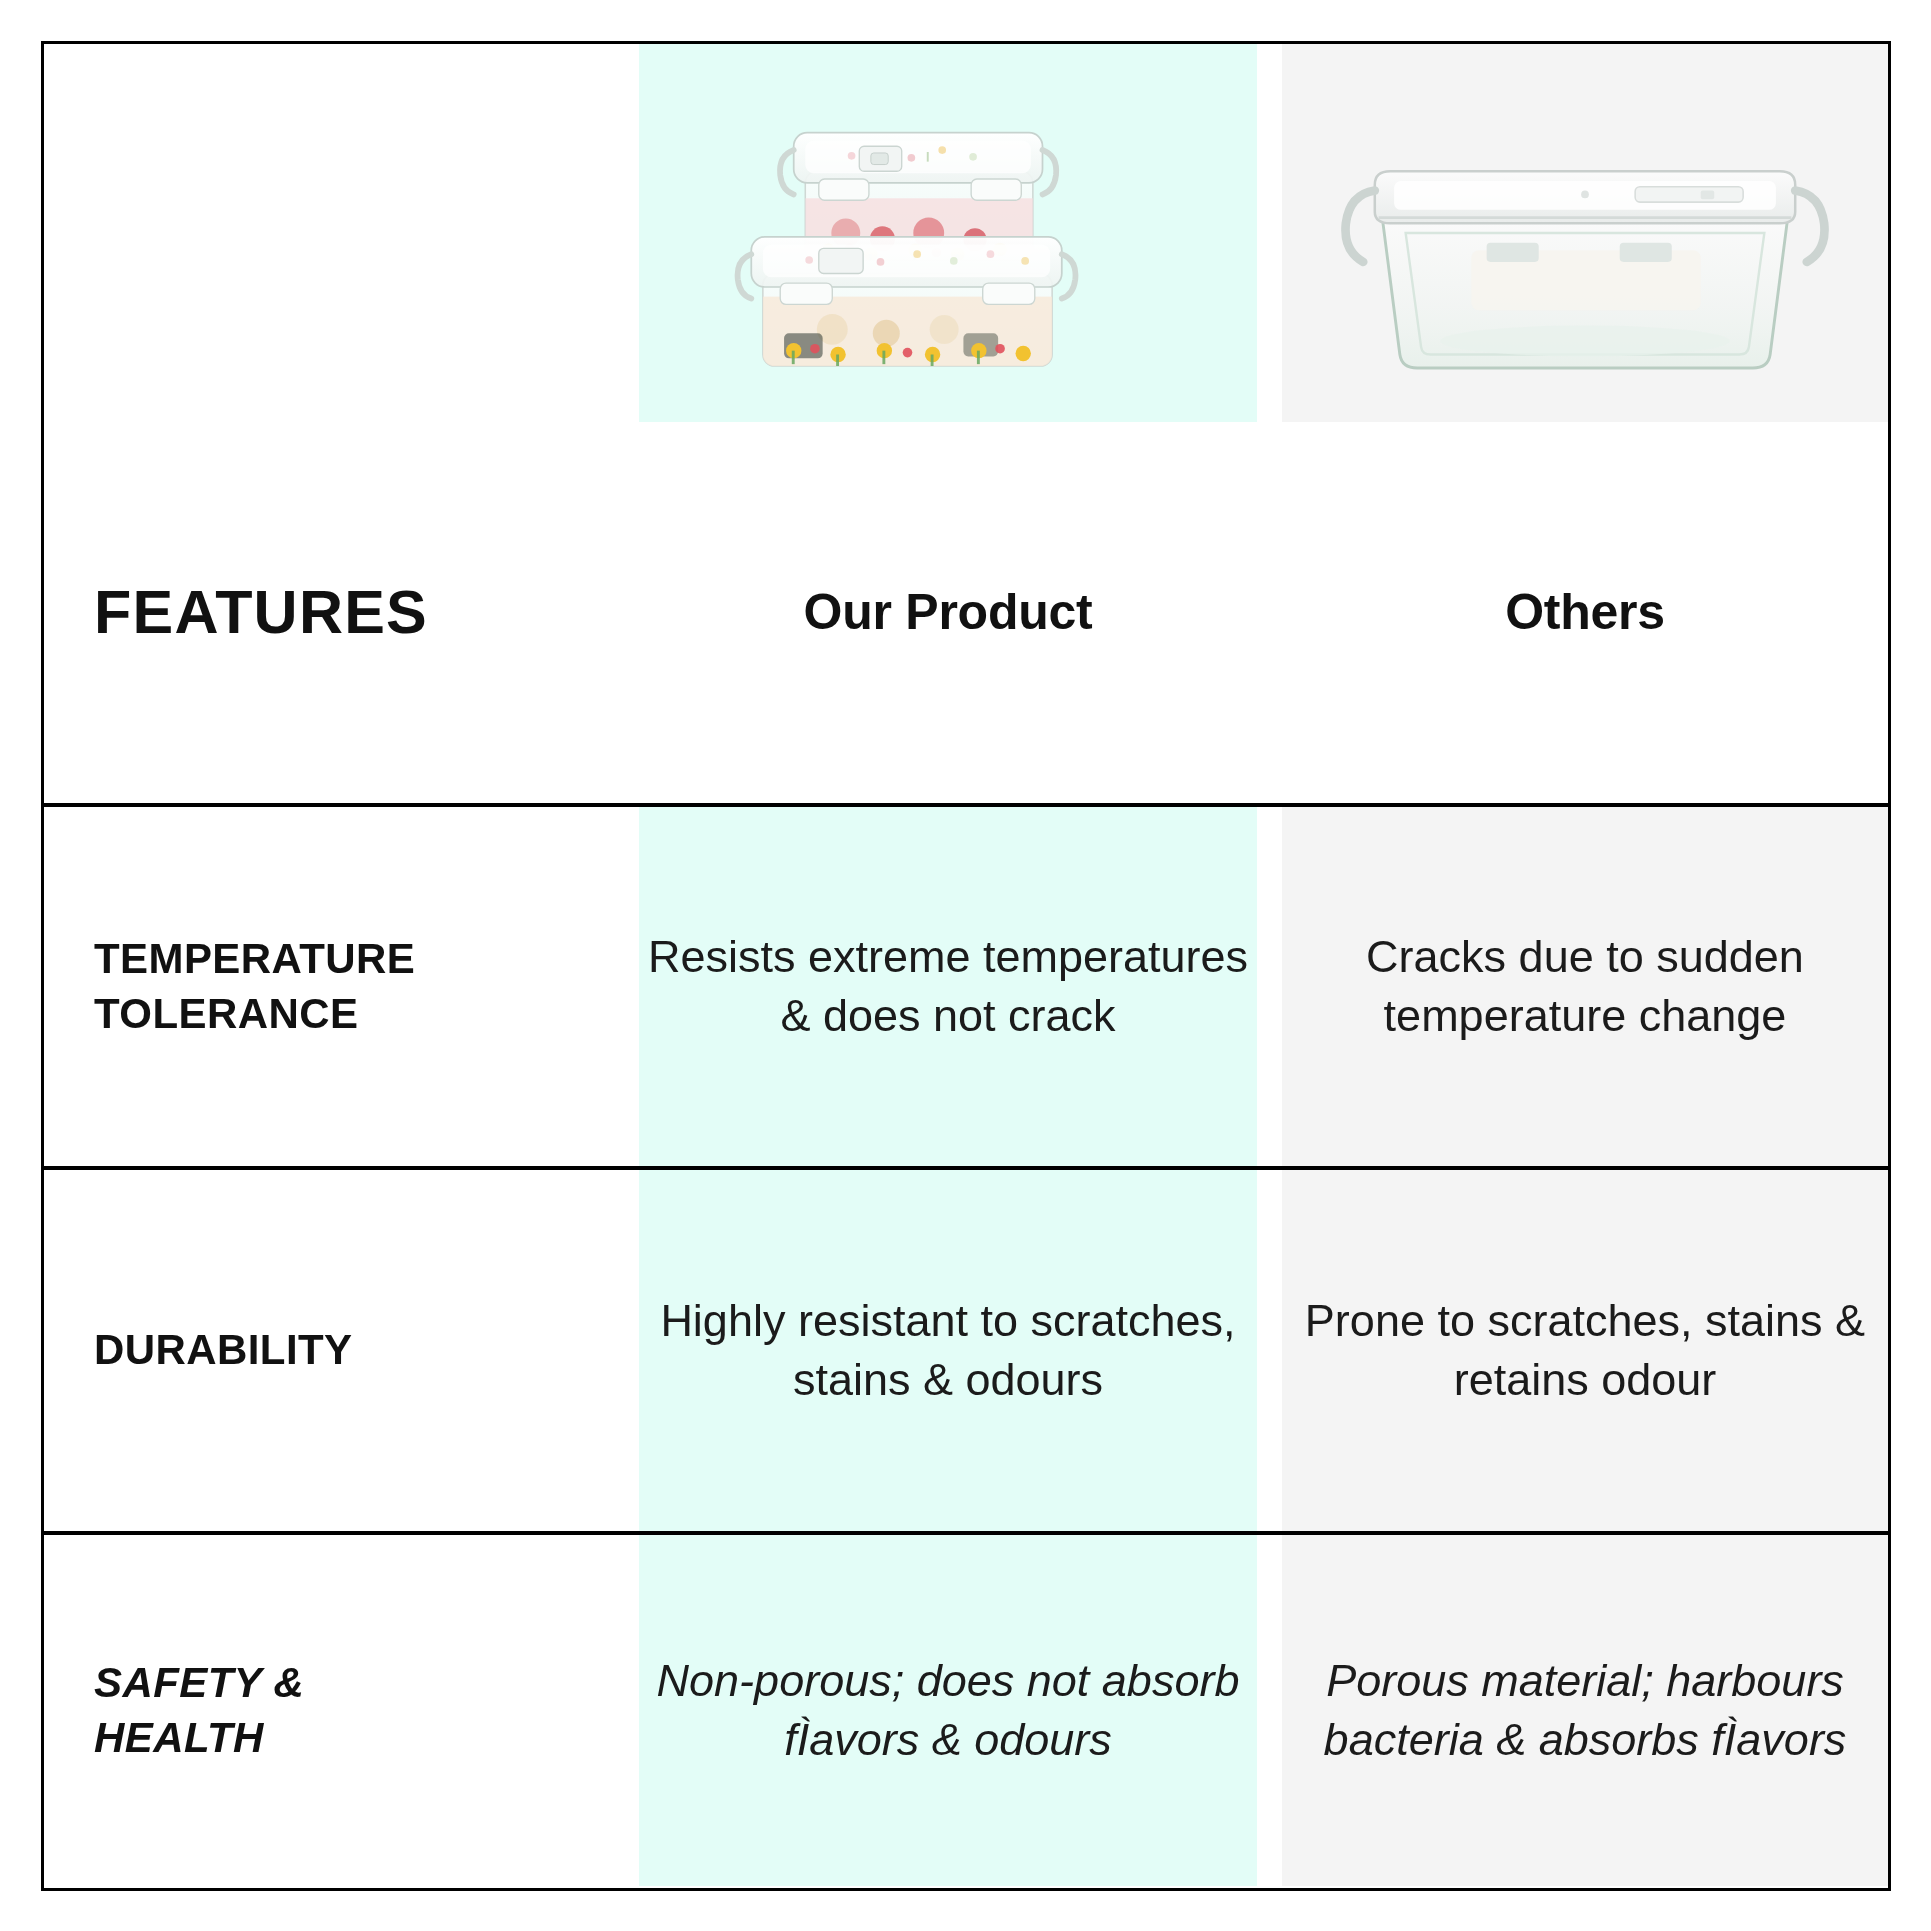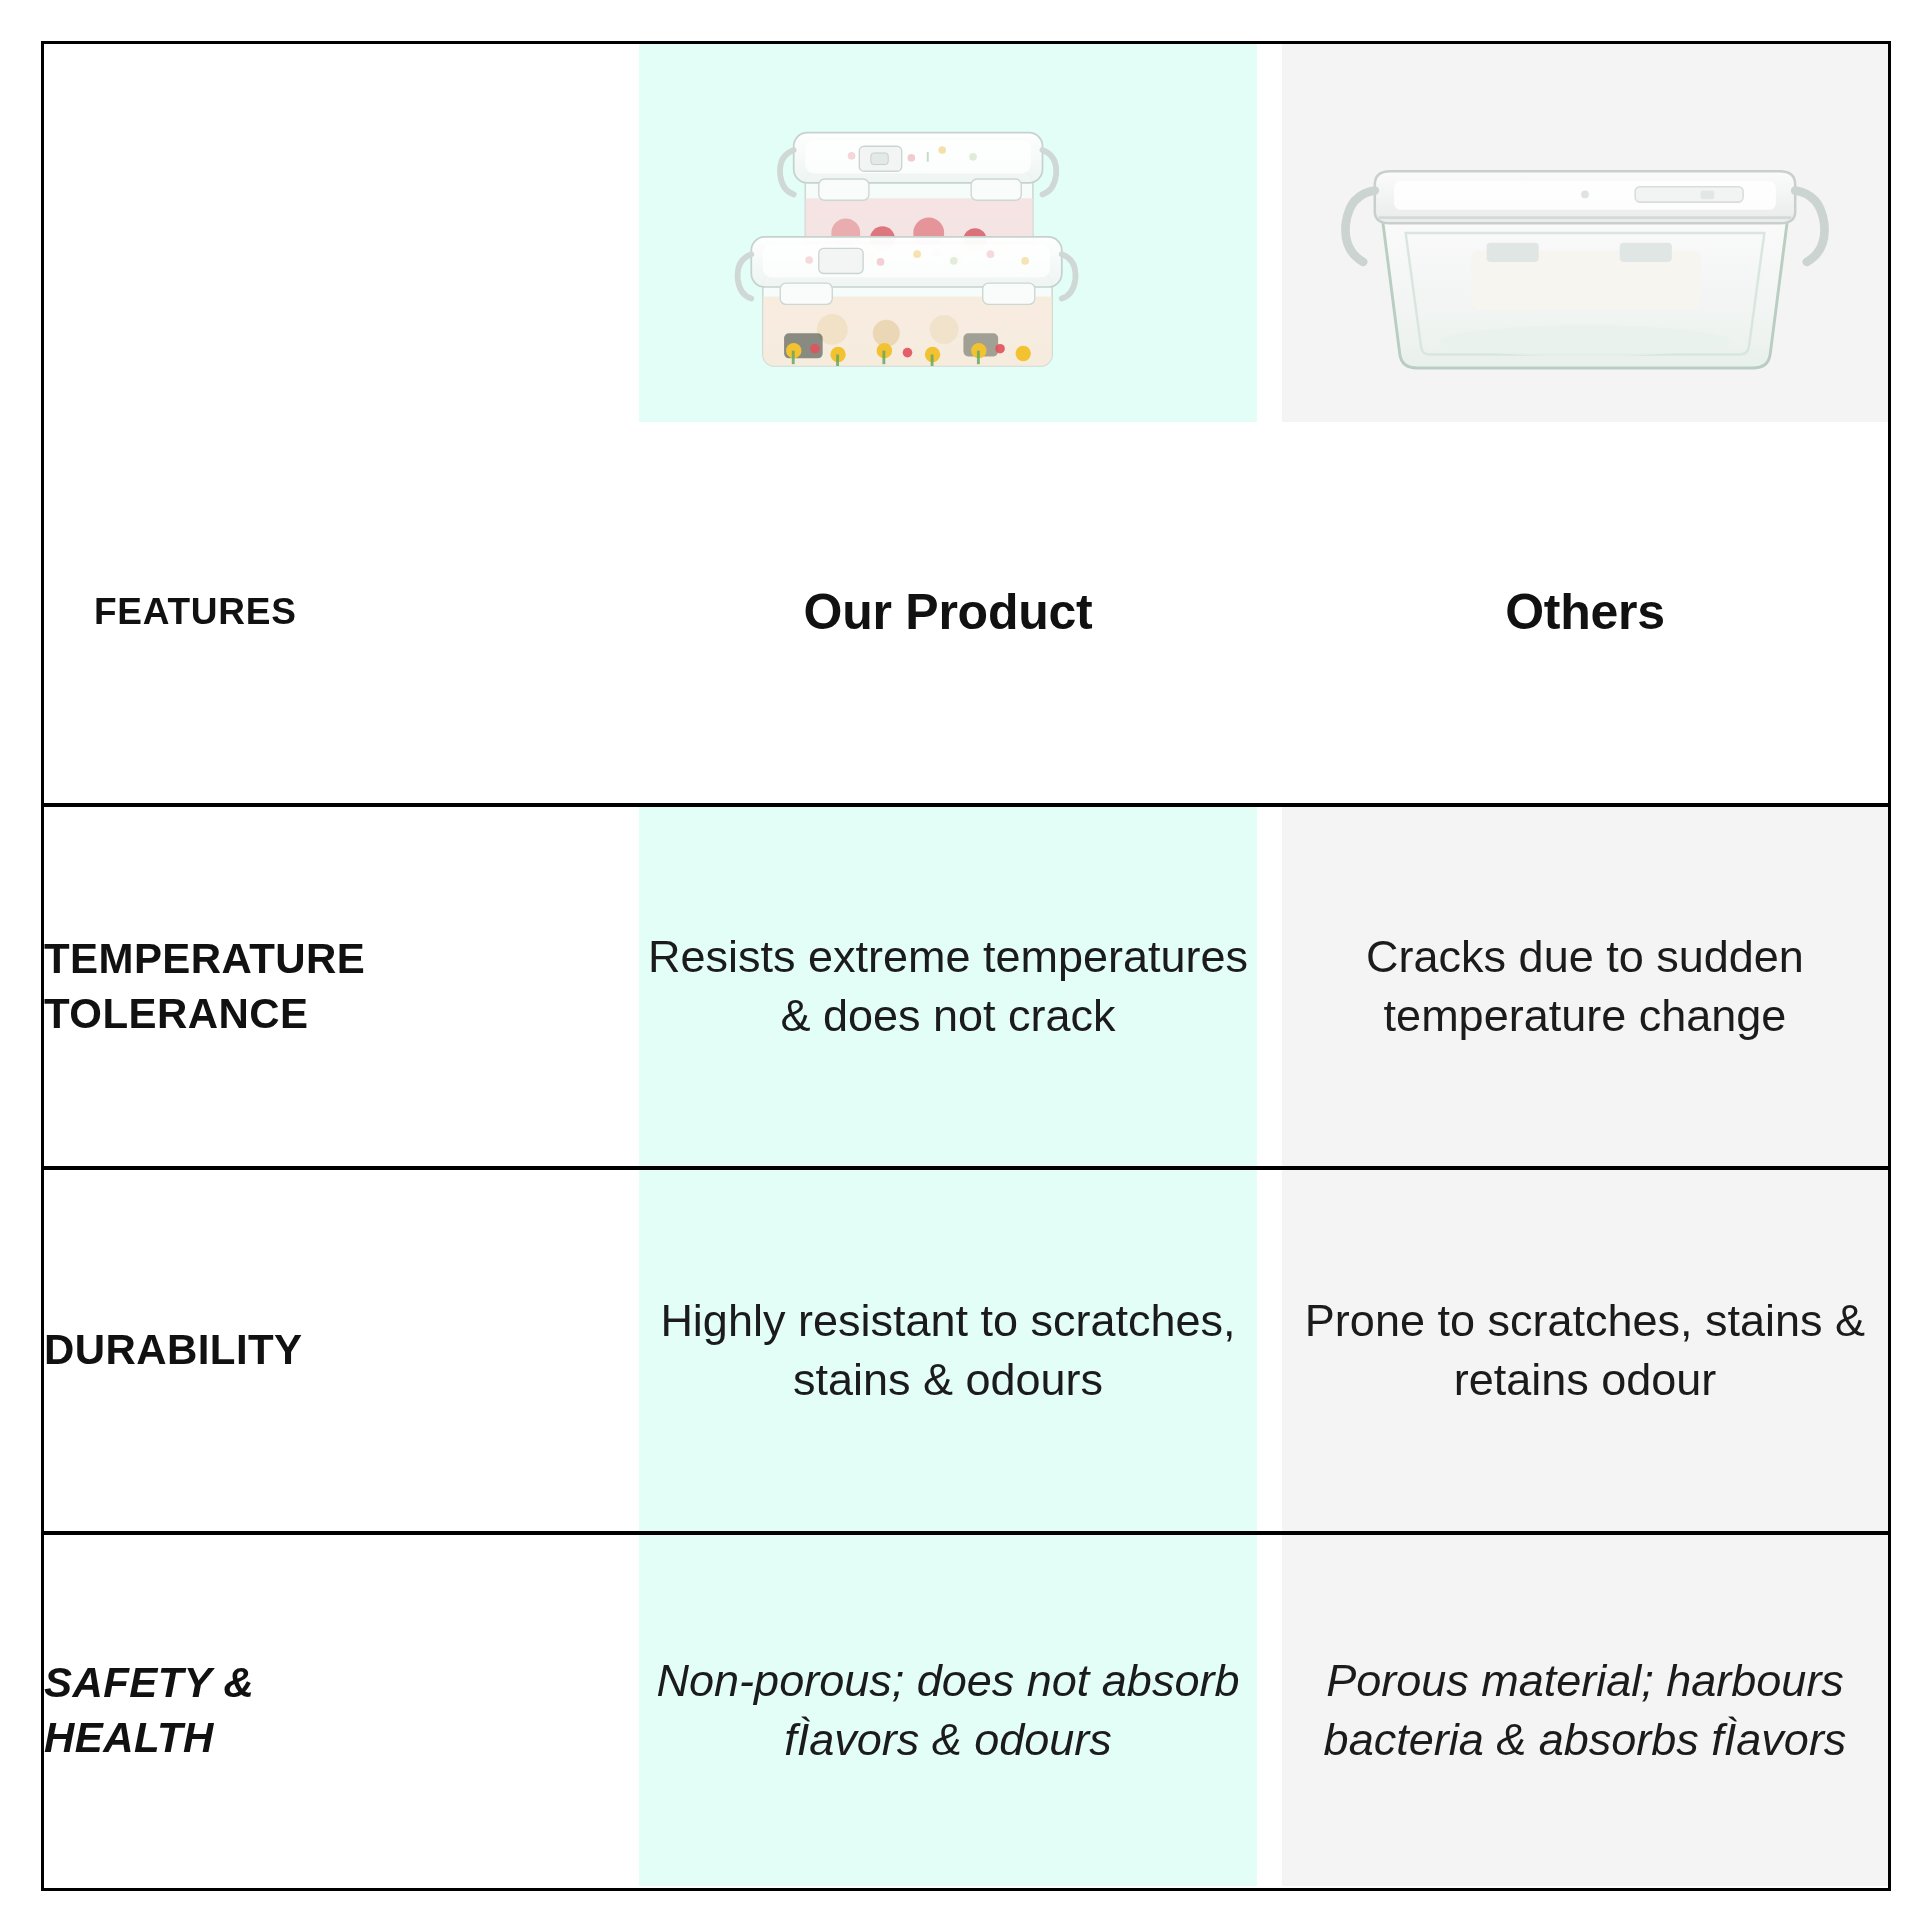--- a/index.html
+++ b/index.html
@@ -51,21 +51,21 @@
   }
   .hdr-features {
     left:0; width:595px;
     justify-content:flex-start;
     padding-left:50px;
   }
   .hdr-ours   { left:595px;  width:618px; justify-content:center; }
   .hdr-others { left:1238px; width:606px; justify-content:center; }
 
   .hdr-features .txt {
-    font-size:37px; font-weight:bold;
+    font-size:61px; font-weight:bold;
     letter-spacing:0.02em; color:#111111;
   }
   .hdr-ours .txt, .hdr-others .txt {
     font-size:50px; font-weight:bold;
     color:#111111; letter-spacing:-0.005em;
   }
 
   
   .rule {
     position:absolute;
@@ -79,20 +79,21 @@
     left:0; width:100%;
   }
   .cell {
     position:absolute;
     top:0; bottom:0;
     display:flex; align-items:center;
   }
   .cell-feature {
     left:0; width:595px;
     justify-content:flex-start;
+    padding-left:50px;
     background:#ffffff;
   }
   .cell-ours   { left:595px;  width:618px; background:#e3fdf7;
                  justify-content:center; padding:0 8px; }
   .cell-others { left:1238px; width:606px; background:#f4f4f4;
                  justify-content:center; padding:16px 21px; }
 
   .feature-label {
     font-size:42px; font-weight:bold;
     line-height:1.30; color:#111111;

